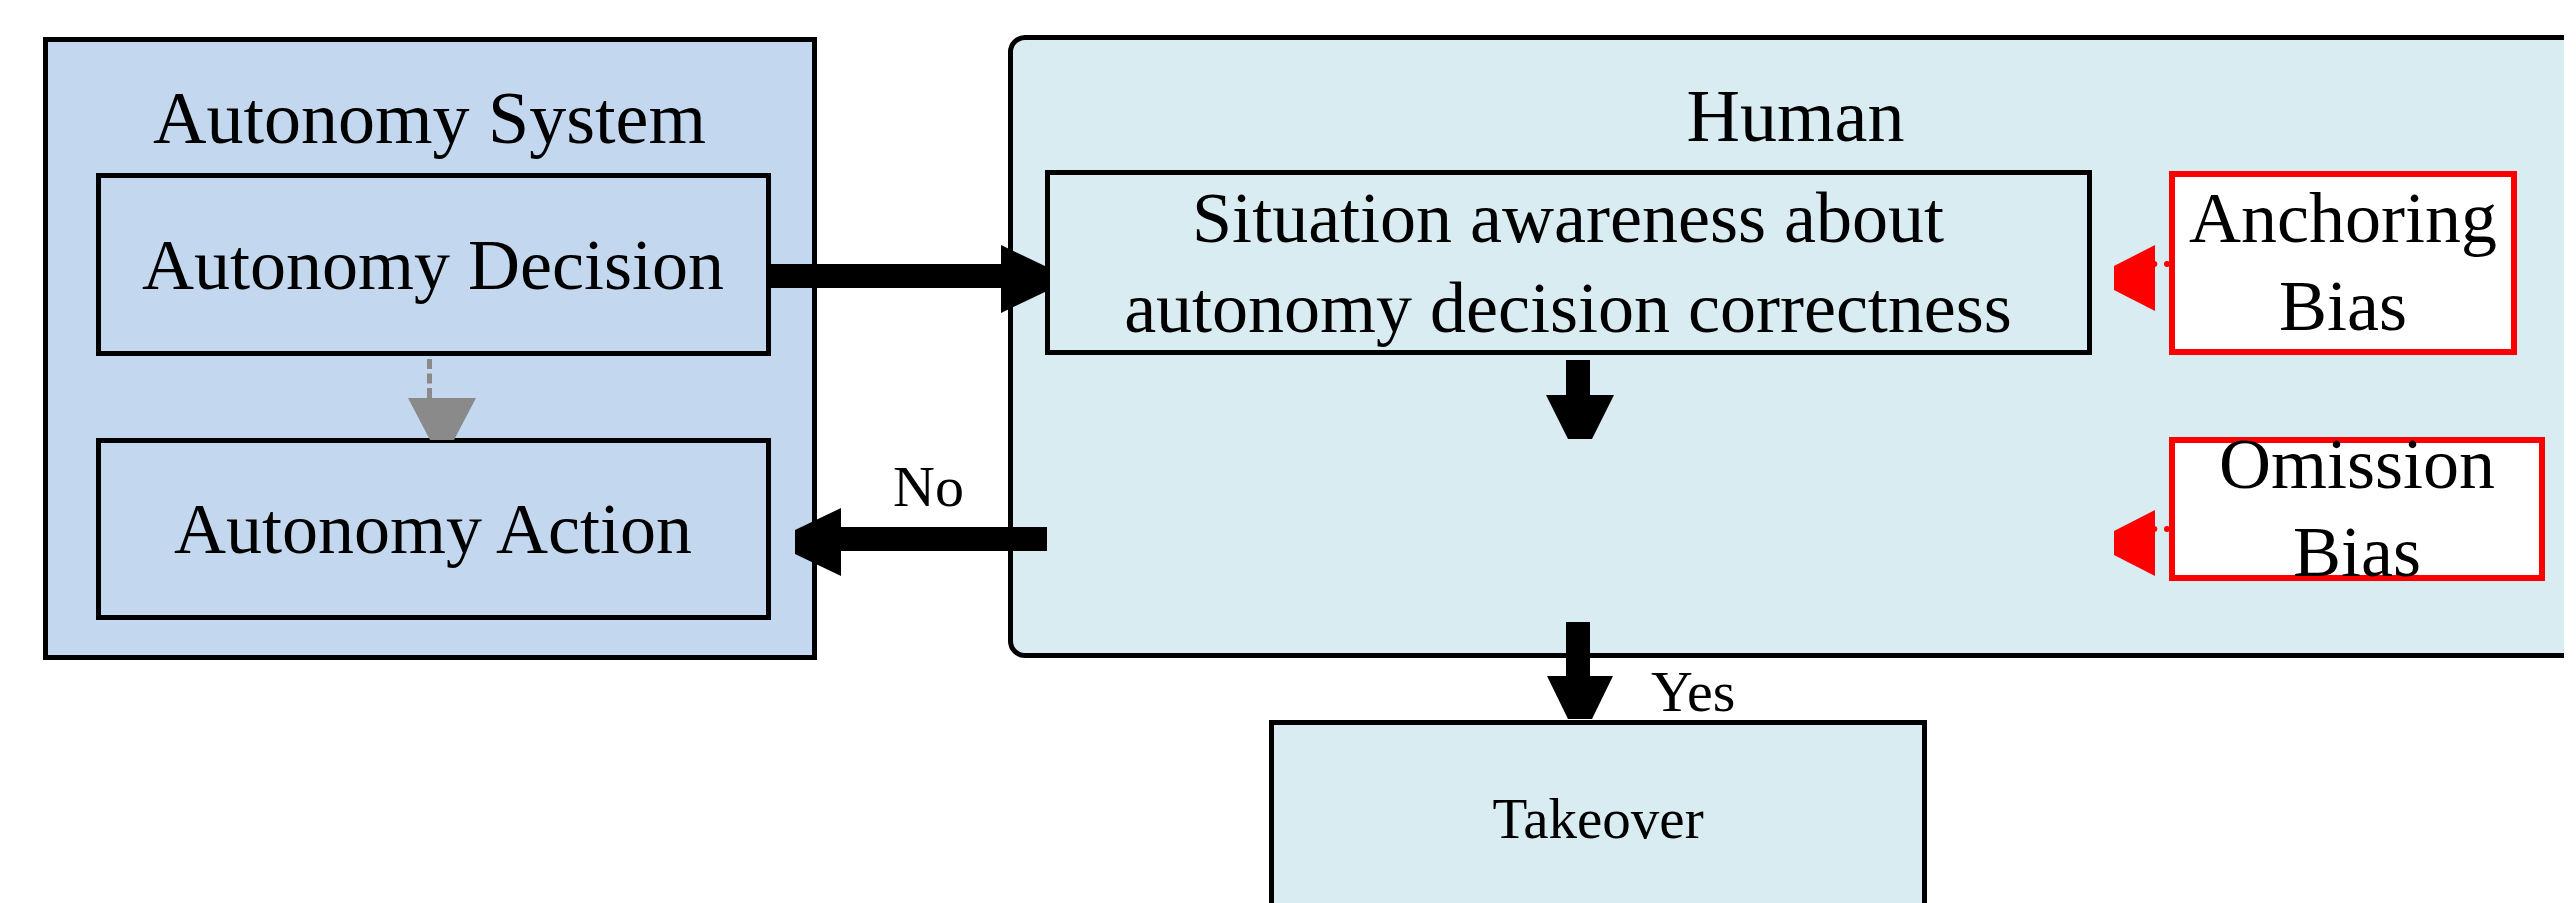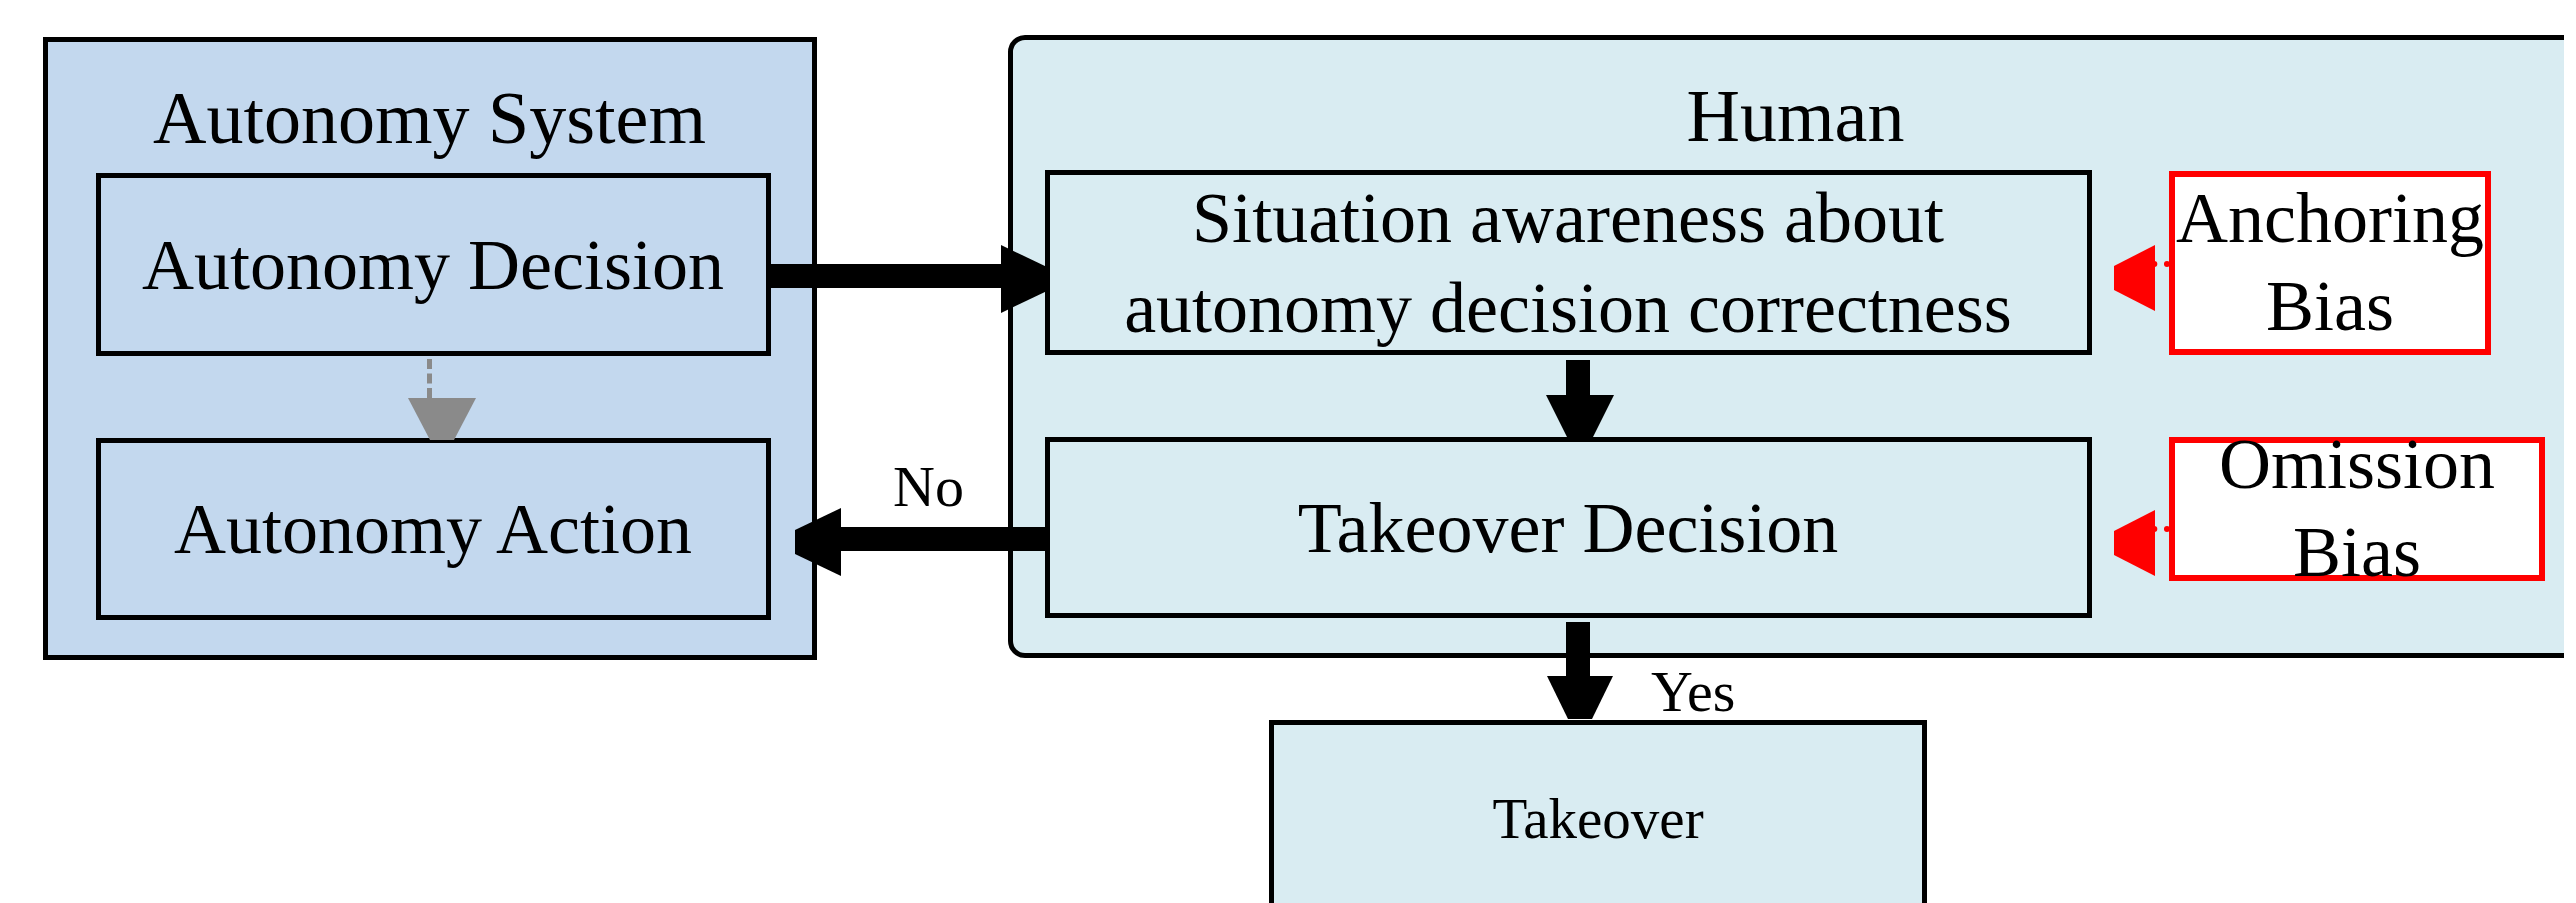--- a/index.html
+++ b/index.html
@@ -52,21 +52,21 @@
     position: absolute;
     border: 6.5px solid #ff0000;
     background: #ffffff;
     display: flex;
     align-items: center;
     justify-content: center;
     text-align: center;
     font-size: 72px;
     line-height: 1.22;
   }
-  .node-anchoring  { left: 1156px; top: 131px; width: 322px; height: 184px; }
+  .node-anchoring  { left: 1156px; top: 131px; width: 348px; height: 184px; }
   .node-omission   { left: 1156px; top: 397px; width: 376px; height: 144px; }
   .node-takeover {
     position: absolute;
     left: 1245px; top: 696px; width: 658px; height: 196px;
     border: 5.6px solid #000000;
     background: #d9ecf2;
     display: flex; align-items: center; justify-content: center;
     font-size: 57px;
   }
   
@@ -117,23 +117,20 @@
     <div class="node node-decision">
       <span>Autonomy Decision</span>
     </div>
   </div>
 
   <div class="group group-human">
     <div class="group-title">Human</div>
     <div class="node node-sa">
       <span>Situation awareness about autonomy decision correctness</span>
     </div>
-    <div class="node node-td">
-      <span>Takeover Decision</span>
-    </div>
     <div class="node-bias node-anchoring">
       <span>Anchoring Bias</span>
     </div>
     <div class="node-bias node-omission">
       <span>Omission Bias</span>
     </div>
   </div>
 
   <div class="node-takeover">
     <span>Takeover</span>

